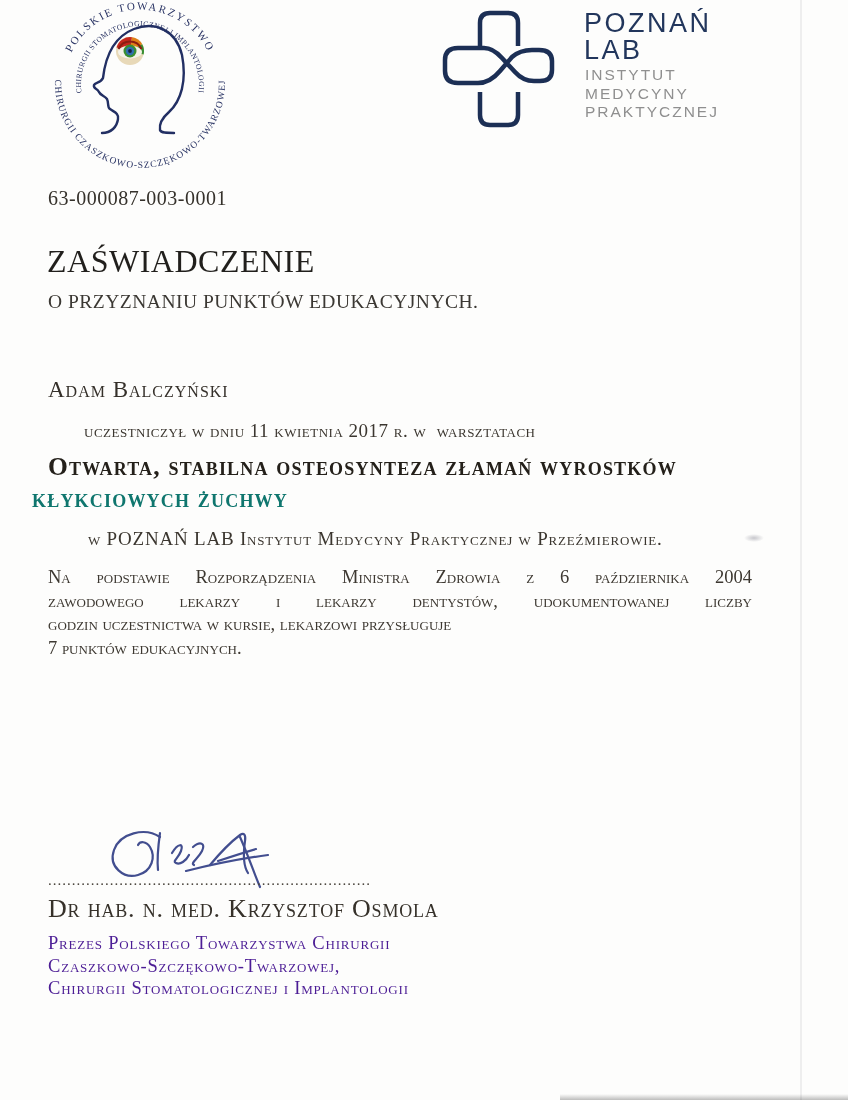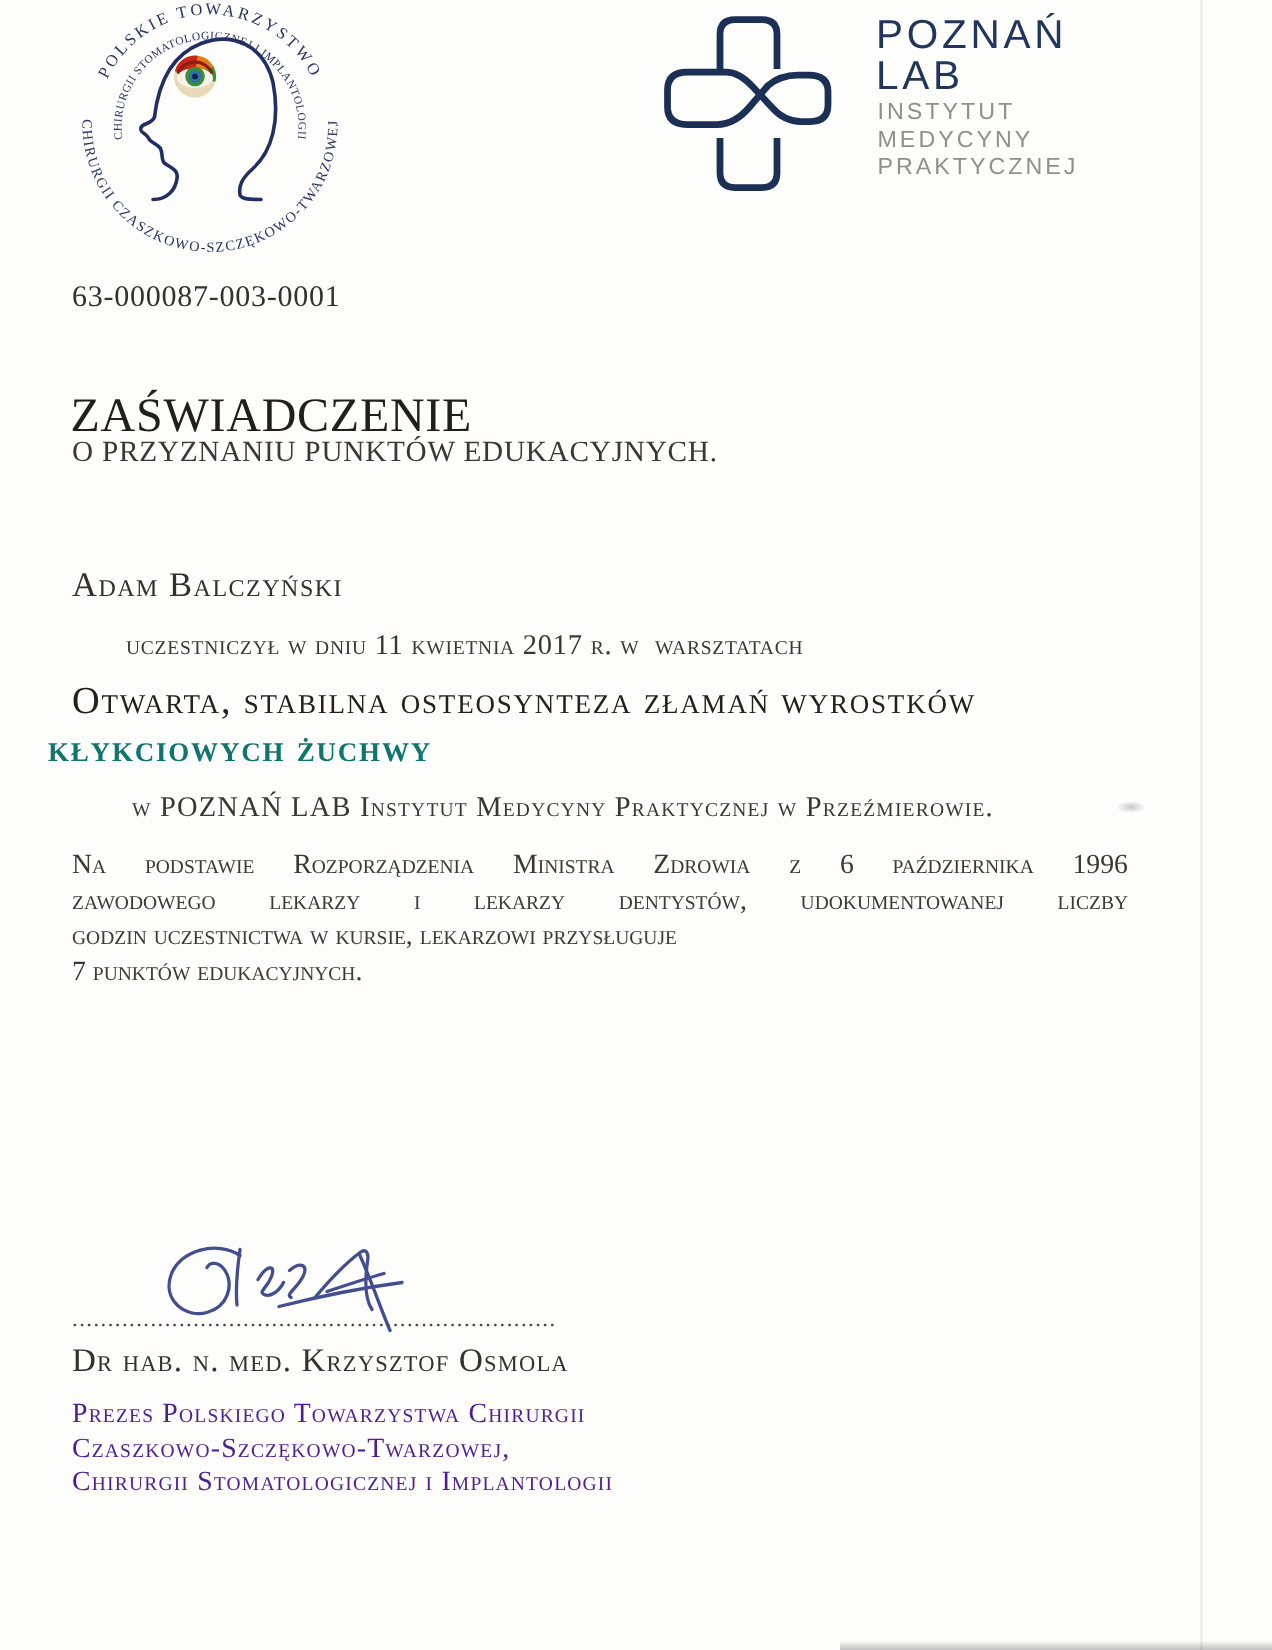--- a/index.html
+++ b/index.html
@@ -29,36 +29,36 @@
   }
   .pl-sub {
     left: 585px; top: 66px;
     font-family: "Liberation Sans", sans-serif;
     font-size: 15.5px; line-height: 18.5px;
     letter-spacing: 2px; color: #8f8f8f;
   }
 
   
   .cert-number { left: 48px; top: 187px; font-size: 20px; letter-spacing: 0.5px; color: #35312b; }
-  .title { left: 47px; top: 258px; font-size: 32px; letter-spacing: 0.5px; color: #211f1c; }
+  .title { left: 47px; top: 243px; font-size: 32px; letter-spacing: 0.5px; color: #211f1c; }
   .subtitle { left: 48px; top: 291px; font-size: 19.5px; letter-spacing: 0.5px; color: #3b3833; }
   .recipient { left: 48px; top: 377px; font-size: 23px; letter-spacing: 1px; color: #35302a; }
   .participation { left: 48px; top: 420px; font-size: 19px; letter-spacing: 0.5px; color: #3b362f; }
-  .workshop-1 { left: 48px; top: 452px; font-size: 25.5px; font-weight: normal; letter-spacing: 1.2px; color: #24201a; }
+  .workshop-1 { left: 48px; top: 452px; font-size: 25.5px; font-weight: bold; letter-spacing: 1.2px; color: #24201a; }
   .workshop-2 { left: 32px; top: 484px; font-size: 25.5px; font-weight: bold; letter-spacing: 1.2px; color: #0f766e; }
   .venue { left: 48px; top: 528px; font-size: 19px; letter-spacing: 0.8px; color: #3b362f; margin-left: 40px; }
 
   .legal { left: 48px; top: 566px; width: 704px; font-size: 18.5px; color: #3d3831; }
   .legal-line { line-height: 23.6px; height: 23.6px; white-space: nowrap; }
   .legal-line.just { white-space: normal; text-align: justify; text-align-last: justify; }
 
   .role-line { left: 48px; top: 786px; font-size: 19px; letter-spacing: 1px; color: #38332c; }
   .sig-svg { left: 90px; top: 815px; }
   .dotted { left: 48px; top: 872px; font-size: 15px; letter-spacing: 1px; color: #4a453d; }
-  .signer-name { left: 48px; top: 894px; font-size: 22px; letter-spacing: 0.8px; color: #36312a; }
+  .signer-name { left: 48px; top: 894px; font-size: 26px; letter-spacing: 0.8px; color: #36312a; }
   .signer-titles { left: 48px; top: 932px; font-size: 18.5px; letter-spacing: 0.8px; color: #4c1d95; }
   .signer-titles div { line-height: 22.5px; }
 
   
   .scan-line-v { left: 800px; top: 0; width: 2px; height: 1100px; background: rgba(150,150,158,0.14); }
   .smudge { left: 744px; top: 534px; width: 20px; height: 8px; border-radius: 50%;
             background: radial-gradient(closest-side, rgba(110,110,125,0.38), rgba(110,110,125,0)); }
   .bottom-shadow { left: 560px; bottom: 0; width: 288px; height: 6px;
                    background: linear-gradient(to bottom, rgba(0,0,0,0), rgba(40,40,40,0.30)); }
 </style>
@@ -131,21 +131,21 @@
   <div class="abs recipient sc">Adam Balczyński</div>
 
   <div class="abs participation sc ws-pre">uczestniczył w dniu 11 kwietnia 2017 r. w  warsztatach</div>
 
   <div class="abs workshop-1 sc">Otwarta, stabilna osteosynteza złamań wyrostków</div>
   <div class="abs workshop-2 sc">kłykciowych żuchwy</div>
 
   <div class="abs venue sc">w POZNAŃ LAB Instytut Medycyny Praktycznej w Przeźmierowie.</div>
 
   <div class="abs legal sc">
-    <div class="legal-line just">Na podstawie Rozporządzenia Ministra Zdrowia z 6 października 1996</div>
+    <div class="legal-line just">Na podstawie Rozporządzenia Ministra Zdrowia z 6 października 2004</div>
     <div class="legal-line just">zawodowego lekarzy i lekarzy dentystów, udokumentowanej liczby</div>
     <div class="legal-line">godzin uczestnictwa w kursie, lekarzowi przysługuje</div>
     <div class="legal-line">7 punktów edukacyjnych.</div>
   </div>
 
 
   <svg class="abs sig-svg" width="210" height="75" viewBox="0 0 210 75">
     <g fill="none" stroke="#39458a" stroke-width="2.2" stroke-linecap="round" opacity="0.95">
       <path d="M 70,22 C 55,12 30,18 24,35 C 18,52 34,64 48,60 C 62,56 66,42 60,32 C 56,26 50,26 48,30"></path>
       <path d="M 70,18 C 68,32 67,45 68,55"></path>

